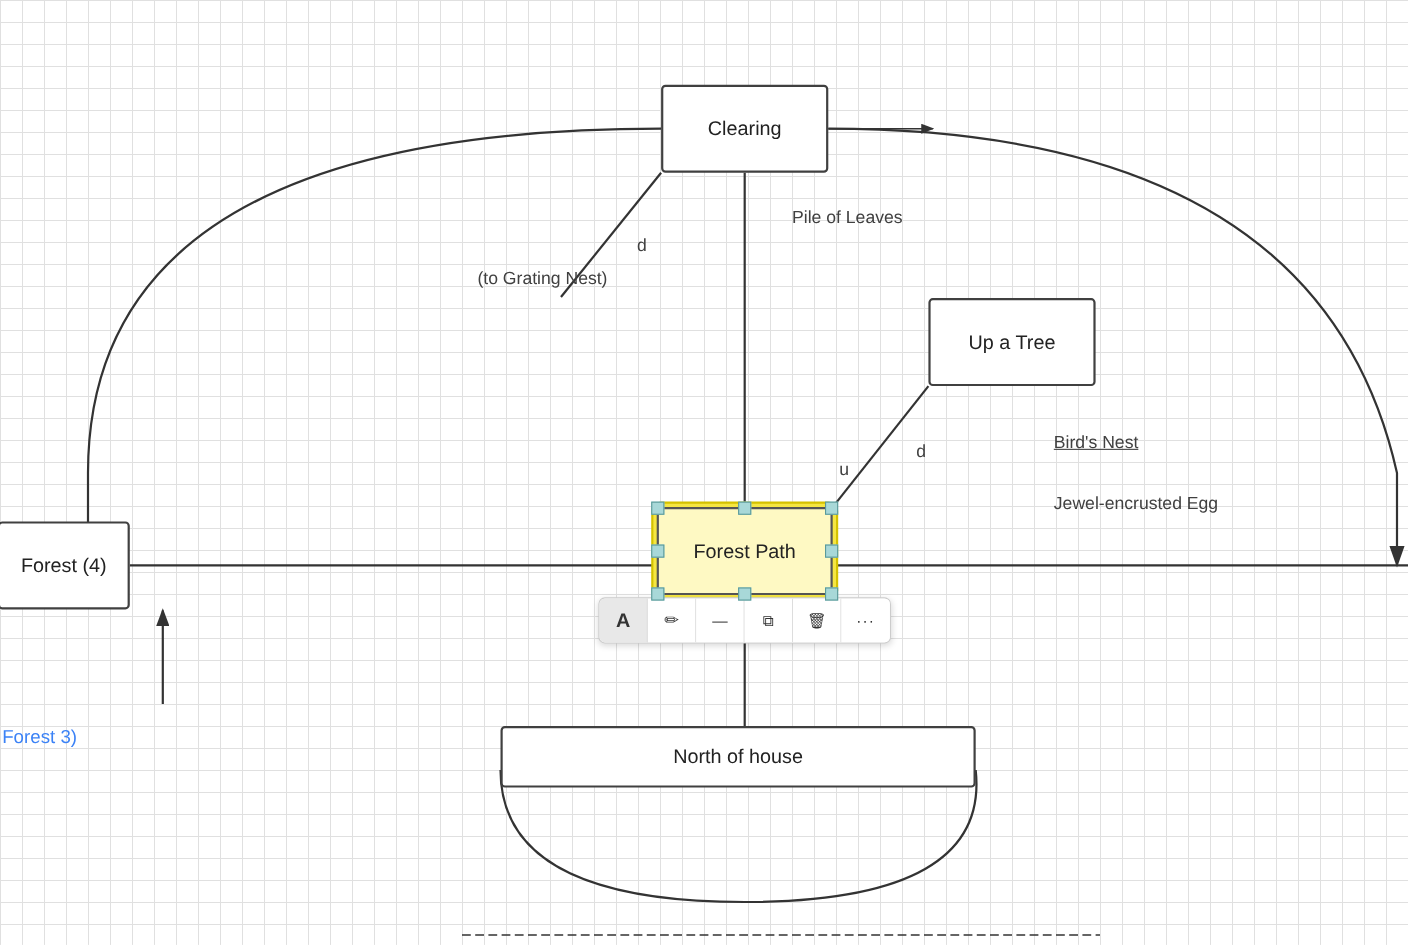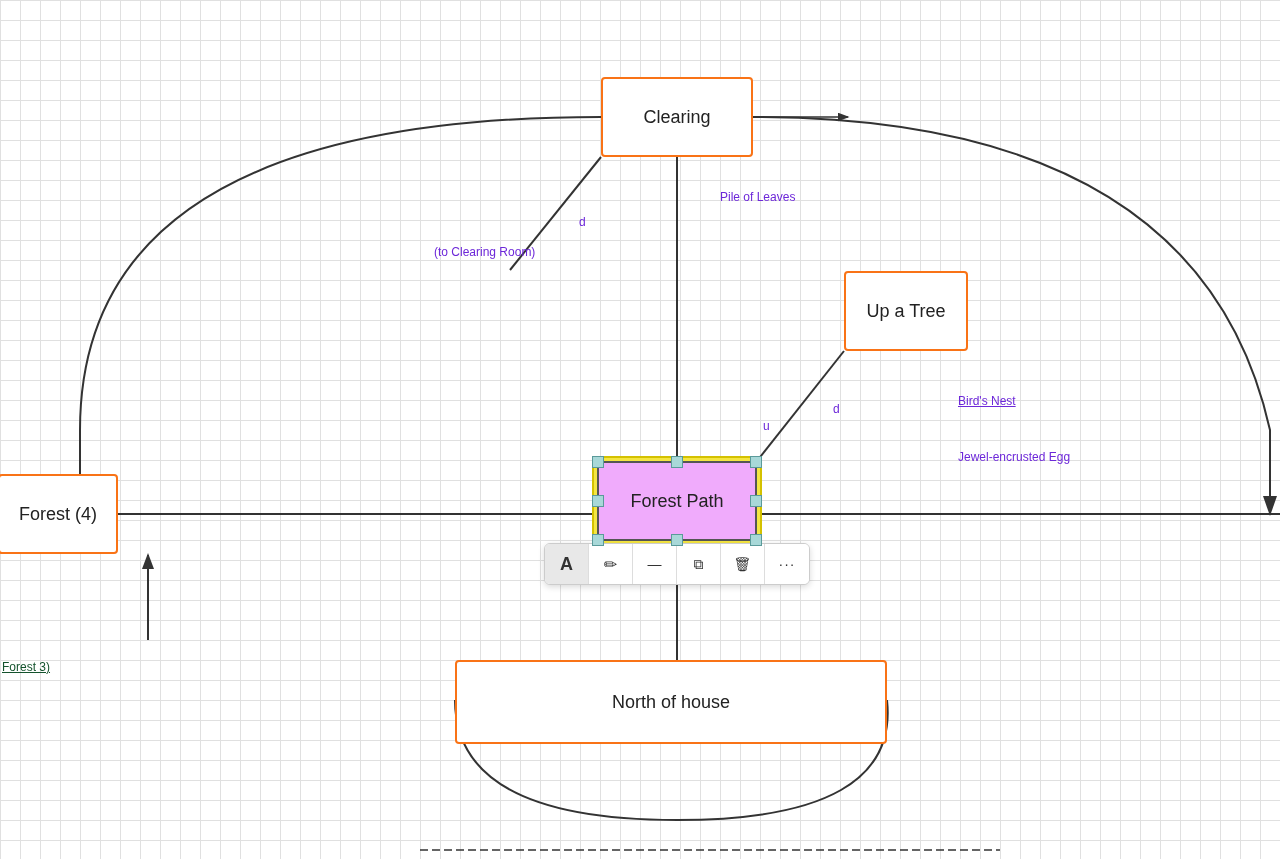--- a/index.html
+++ b/index.html
@@ -21,58 +21,58 @@
         linear-gradient(to right, #e0e0e0 1px, transparent 1px),
         linear-gradient(to bottom, #e0e0e0 1px, transparent 1px);
       background-size: 20px 20px;
       z-index: 0;
     }
 
     
     .node {
       position: absolute;
       background: #fff;
-      border: 2px solid #f97316;
+      border: 2px solid #404040;
       border-radius: 4px;
       display: flex;
       align-items: center;
       justify-content: center;
       font-size: 18px;
       color: #222;
       z-index: 10;
     }
 
     .node-clearing {
       width: 152px;
       height: 80px;
       left: 601px;
       top: 77px;
     }
 
     .node-up-tree {
-      width: 124px;
+      width: 152px;
       height: 80px;
       left: 844px;
       top: 271px;
     }
 
     .node-forest-path {
       width: 160px;
       height: 80px;
       left: 597px;
       top: 461px;
       border: 2.5px solid #555;
-      background: #f0abfc;
+      background: #fef9c3;
       
       box-shadow: 0 0 0 3px #f5e642, 0 0 0 5px #d4c100;
     }
 
     .node-north-house {
       width: 432px;
-      height: 84px;
+      height: 56px;
       left: 455px;
       top: 660px;
     }
 
     .node-forest1 {
       width: 120px;
       height: 80px;
       left: -2px;
       top: 474px;
     }
@@ -113,22 +113,22 @@
       font-size: 16px;
       border-right: 1px solid #ddd;
       color: #333;
     }
     .toolbar-btn:last-child { border-right: none; }
     .toolbar-btn.active { background: #e8e8e8; }
 
     
     .label {
       position: absolute;
-      font-size: 12px;
-      color: #6d28d9;
+      font-size: 16px;
+      color: #404040;
       z-index: 8;
       white-space: nowrap;
       text-align: center;
     }
 
     
     .svg-layer {
       position: absolute;
       top: 0; left: 0;
       width: 1280px;
@@ -230,25 +230,25 @@
 </div>
 
 <div class="node node-north-house">
   <span>North of house</span>
 </div>
 
 <div class="node node-forest1">
   <span>Forest (4)</span>
 </div>
 
-<div style="position:absolute;left:2px;top:660px;font-size:12px;color:#14532d;z-index:10;text-decoration:underline;">Forest 3)</div>
+<div style="position:absolute;left:2px;top:660px;font-size:17px;color:#3b82f6;z-index:10;">Forest 3)</div>
 
 <div class="label" style="left:720px; top:190px;">Pile of Leaves</div>
 
-<div class="label" style="left:434px; top:245px;">(to Clearing Room)</div>
+<div class="label" style="left:434px; top:245px;">(to Grating Nest)</div>
 
 <div class="label" style="left:579px; top:215px;">d</div>
 
 <div class="label" style="left:833px; top:402px;">d</div>
 
 <div class="label" style="left:763px; top:419px;">u</div>
 
 <div class="label" style="left:958px; top:394px;text-decoration:underline;">Bird's Nest</div>
 
 <div class="label" style="left:958px; top:414px;margin-top:36px;">Jewel-encrusted Egg</div>

